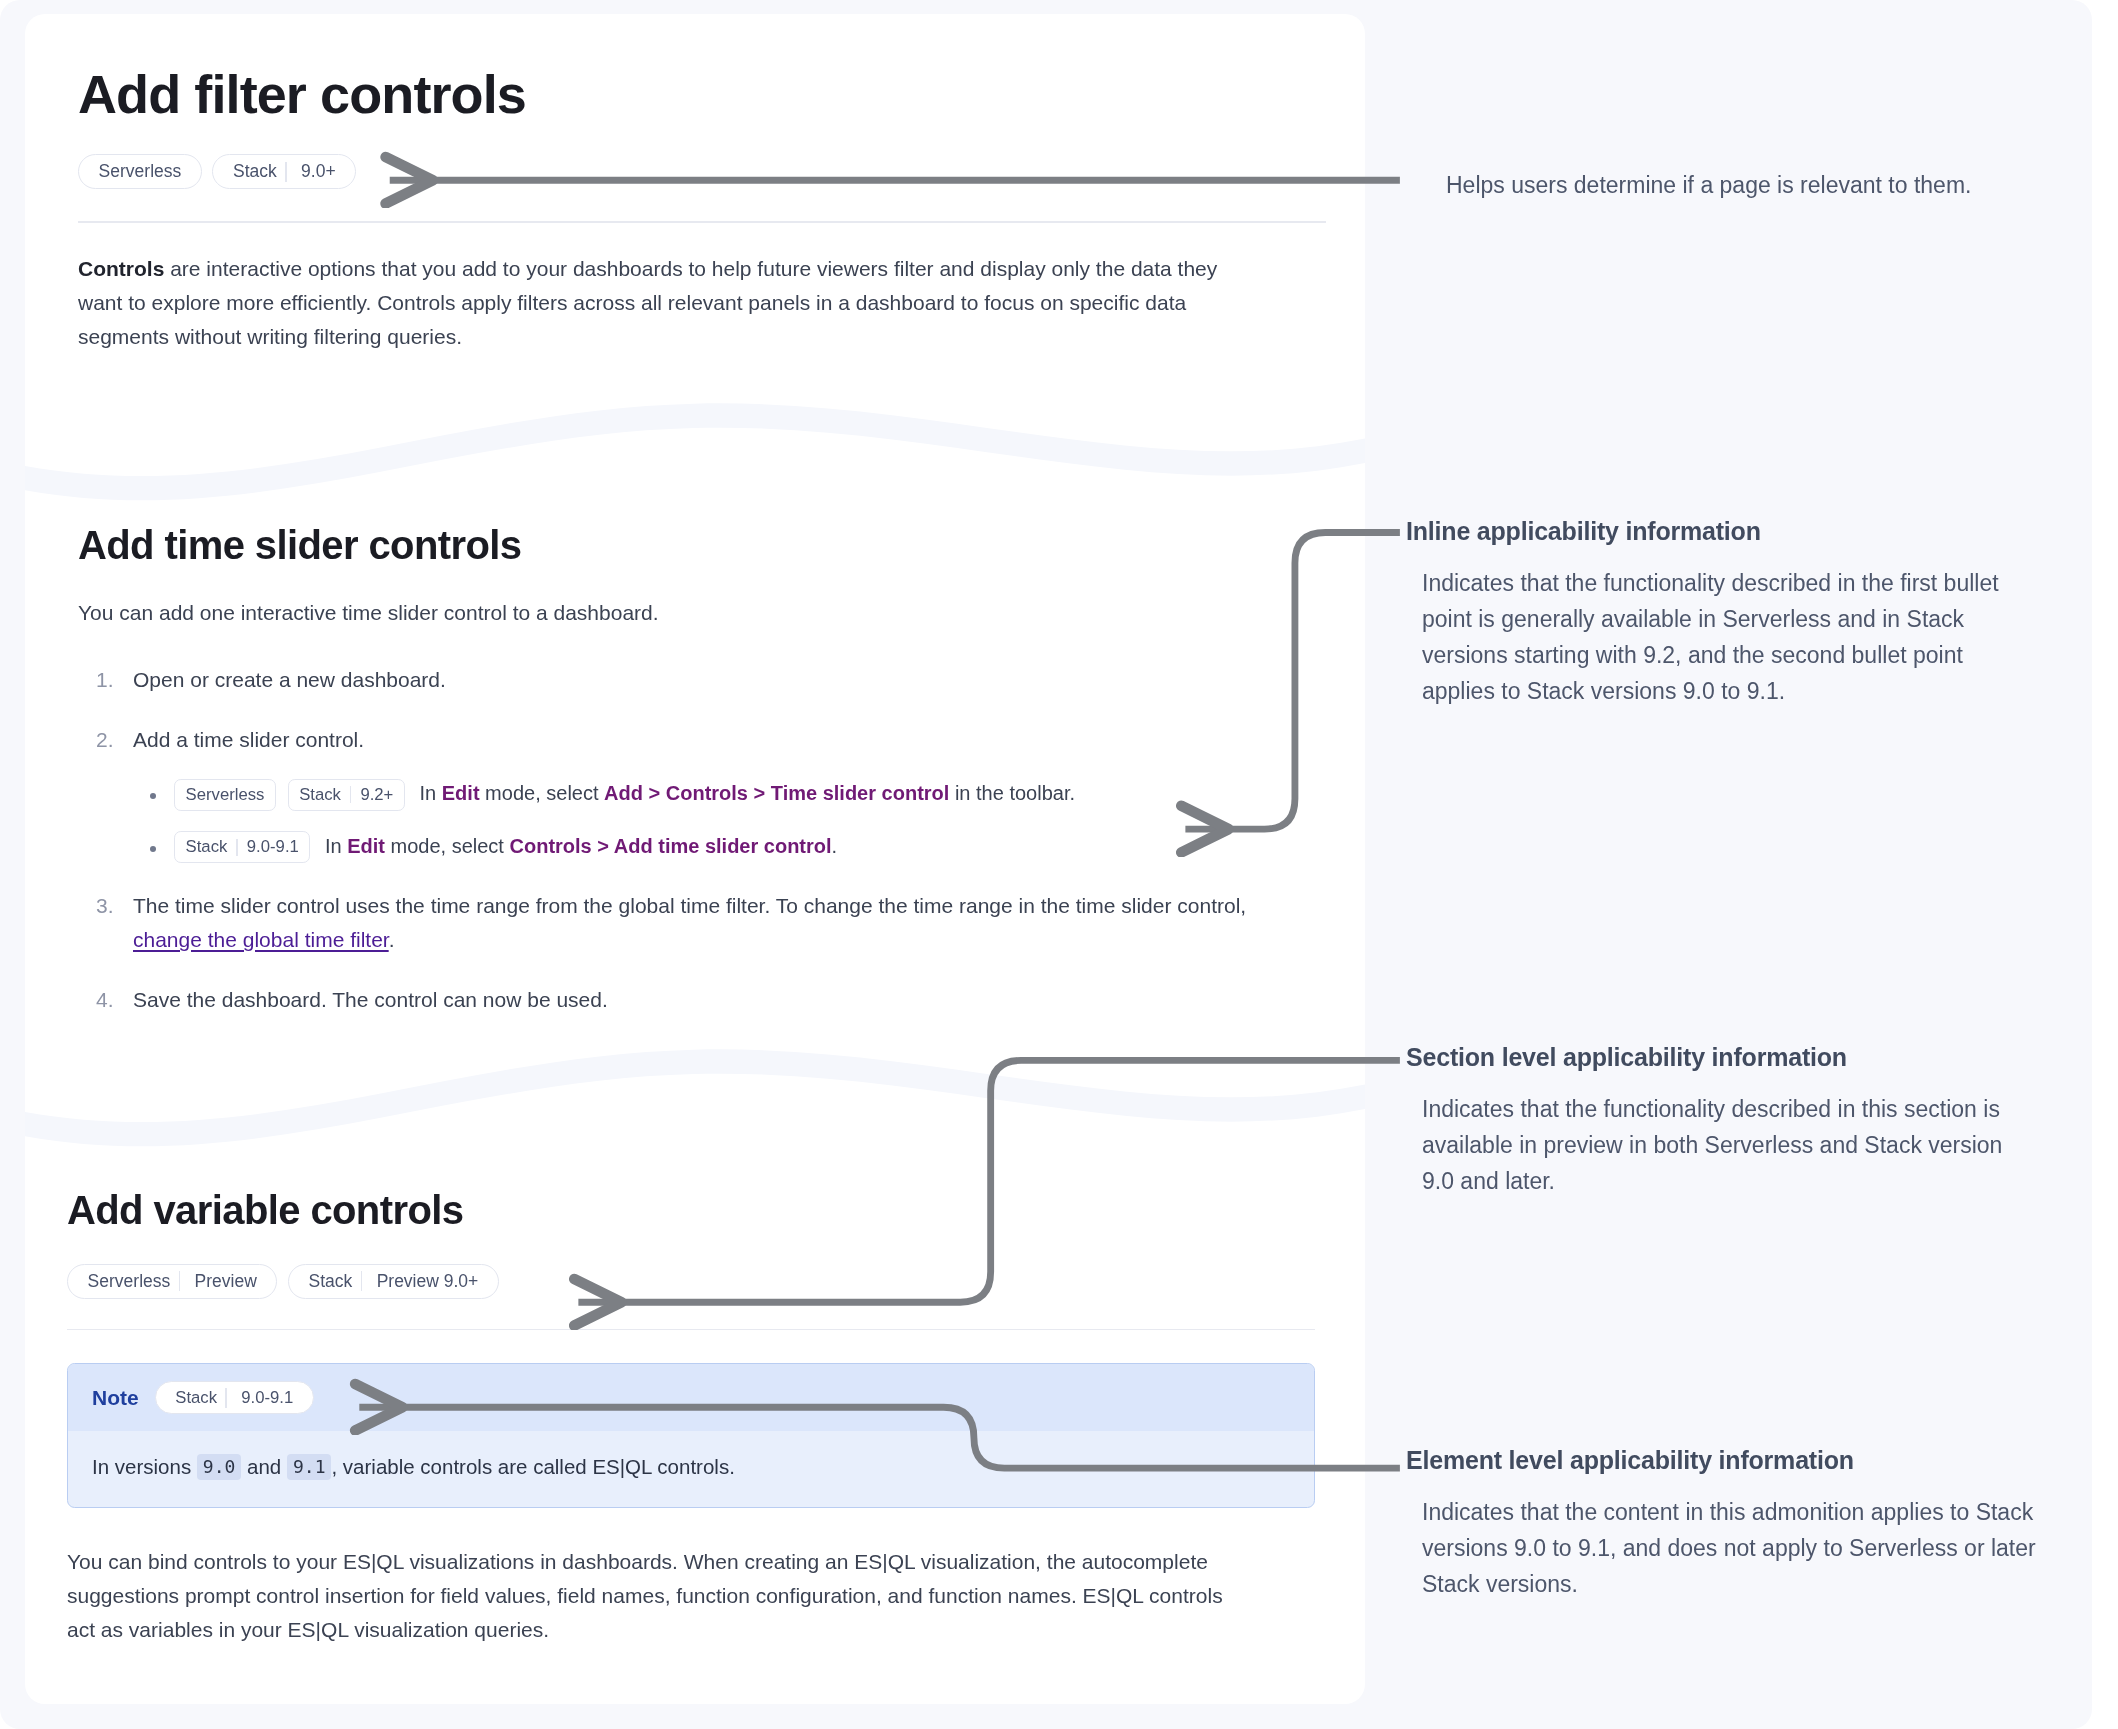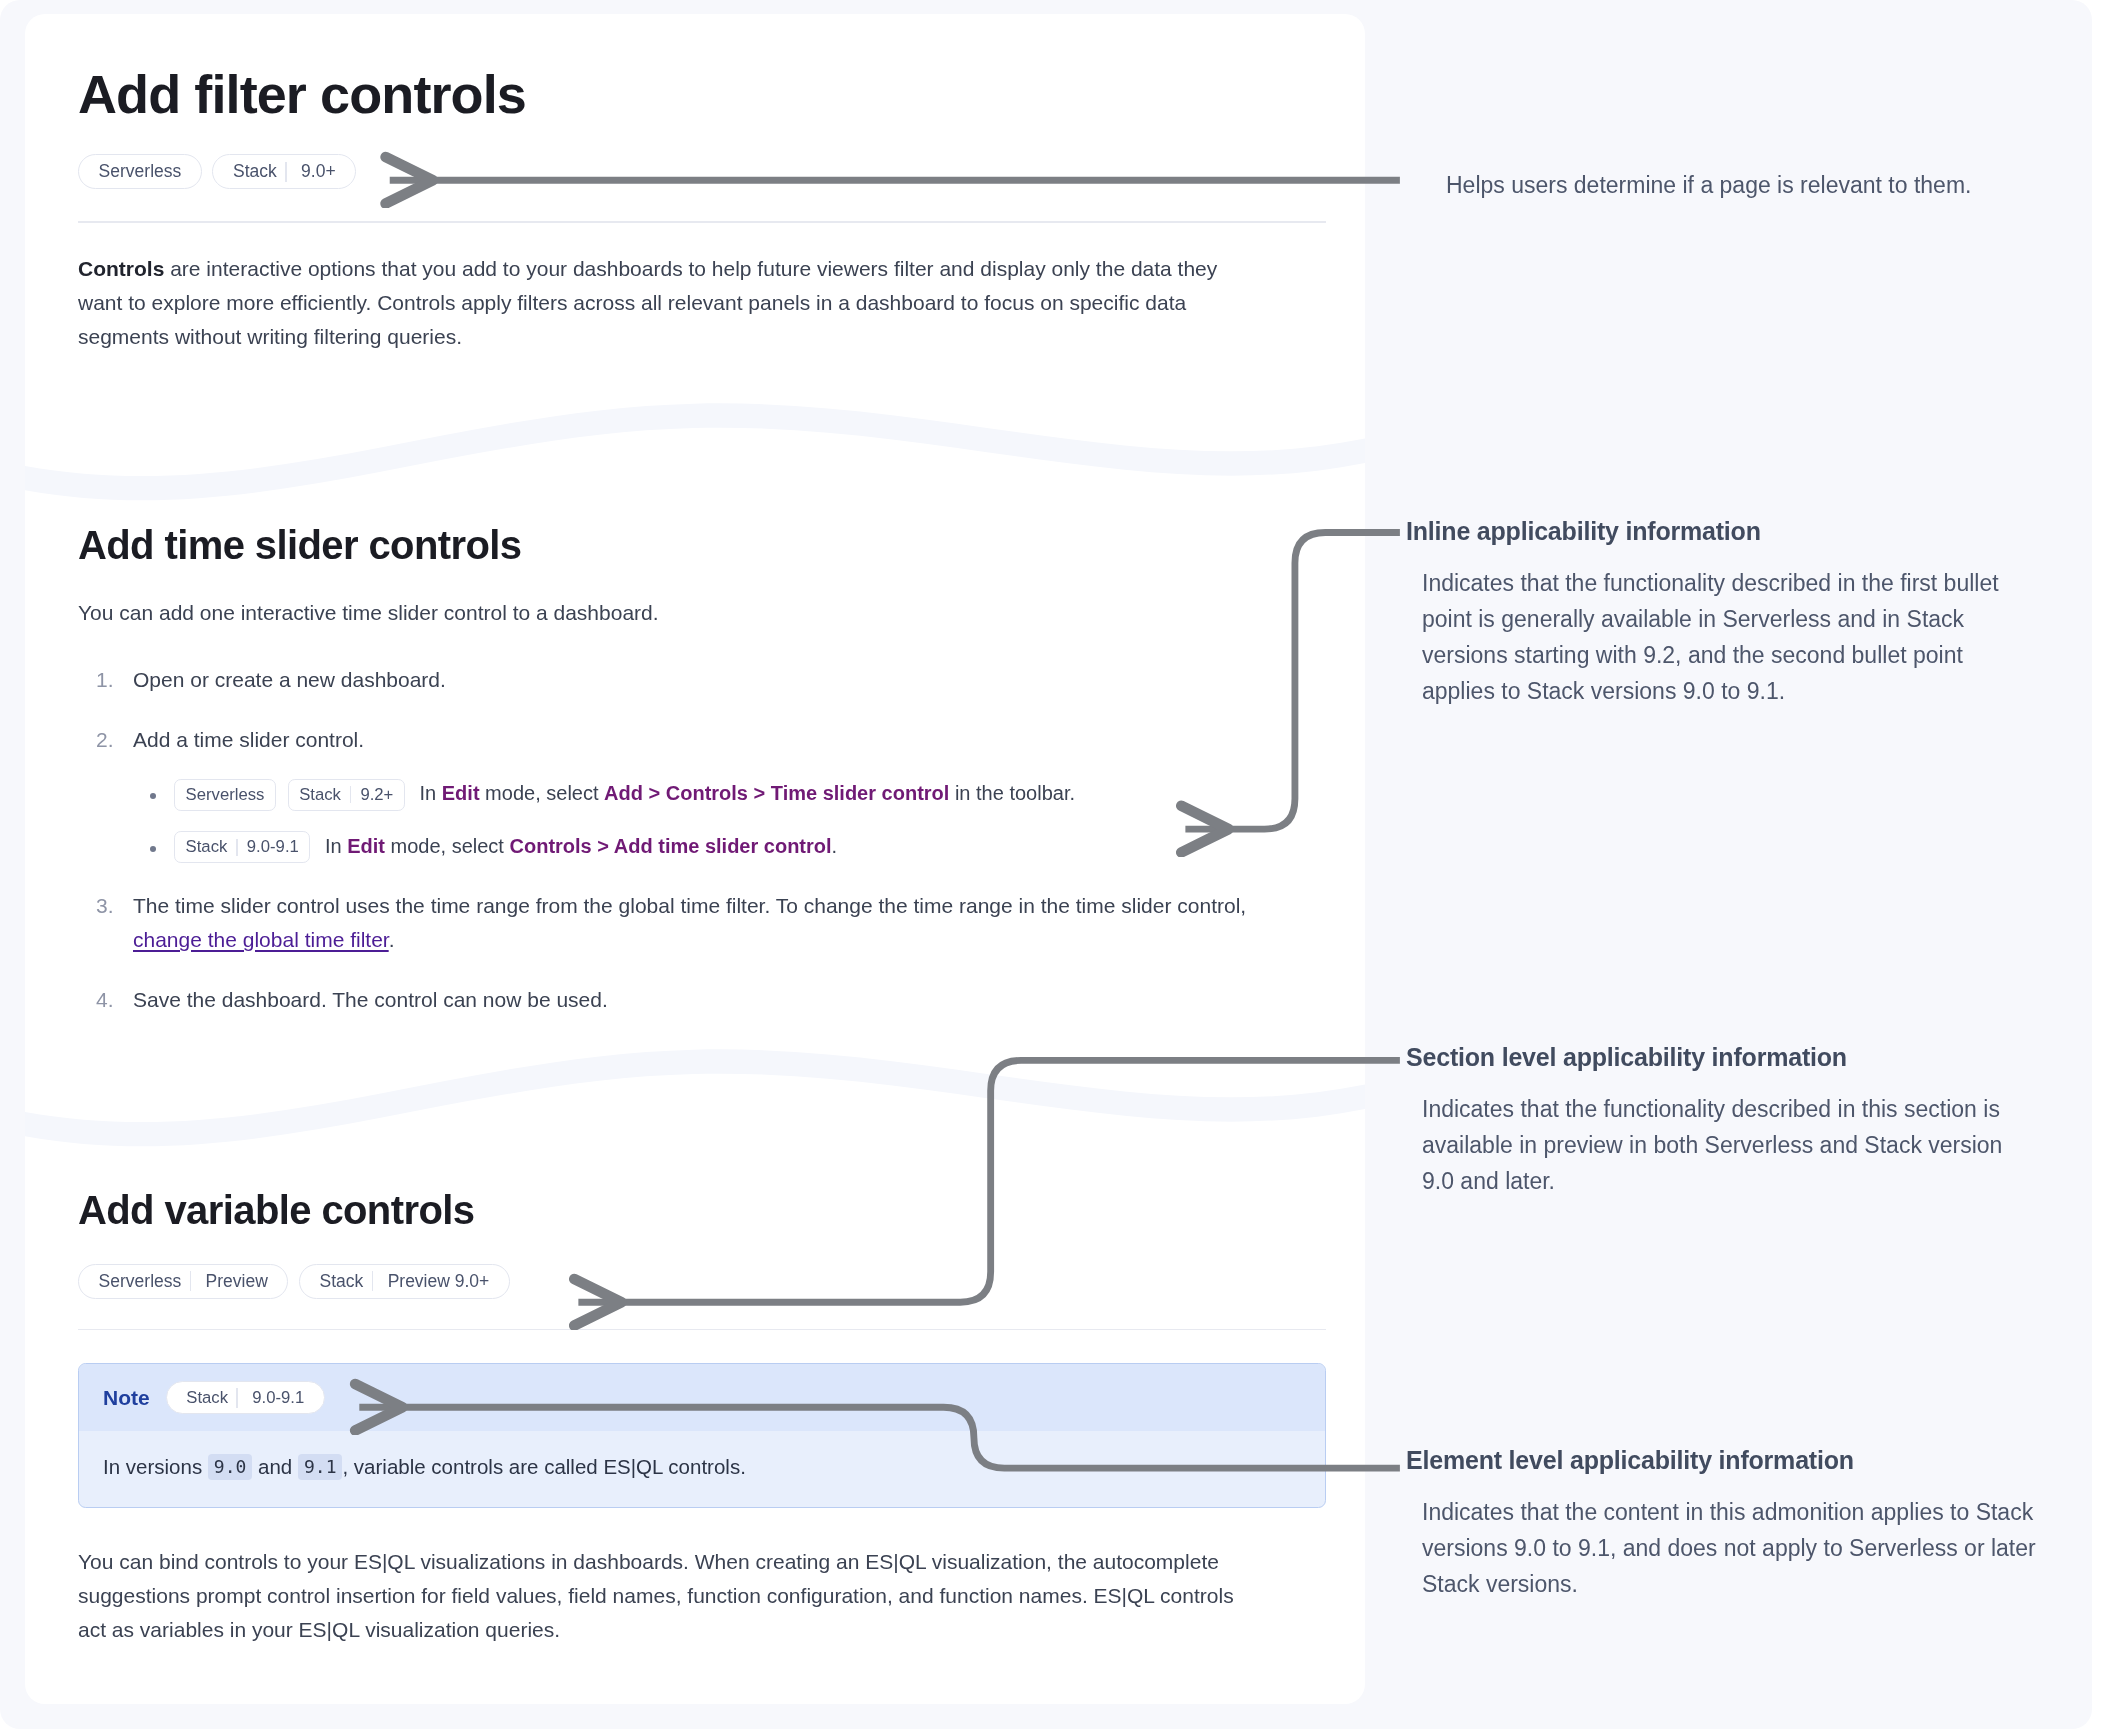--- a/index.html
+++ b/index.html
@@ -322,21 +322,21 @@
         <li style="width:1183px;">
           <span>The time slider control uses the time range from the global time filter. To change the time range in the time slider control, </span><a class="doclink" href="#">change the global time filter</a><span>.</span>
         </li>
 
         <li>
           <span>Save the dashboard. The control can now be used.</span>
         </li>
       </ol>
     </div>
 
-    <div style="position:absolute; left:53px; top:1175px; width:1248px;">
+    <div style="position:absolute; left:42px; top:1175px; width:1248px;">
 
       <h2 class="h2">Add variable controls</h2>
 
       <div class="badge-row" style="margin-top:32px;">
         <span class="pill">
           <span class="seg tight">Serverless</span>
           <span class="divider"></span>
           <span class="seg ver">Preview</span>
         </span>
         <span class="pill">

